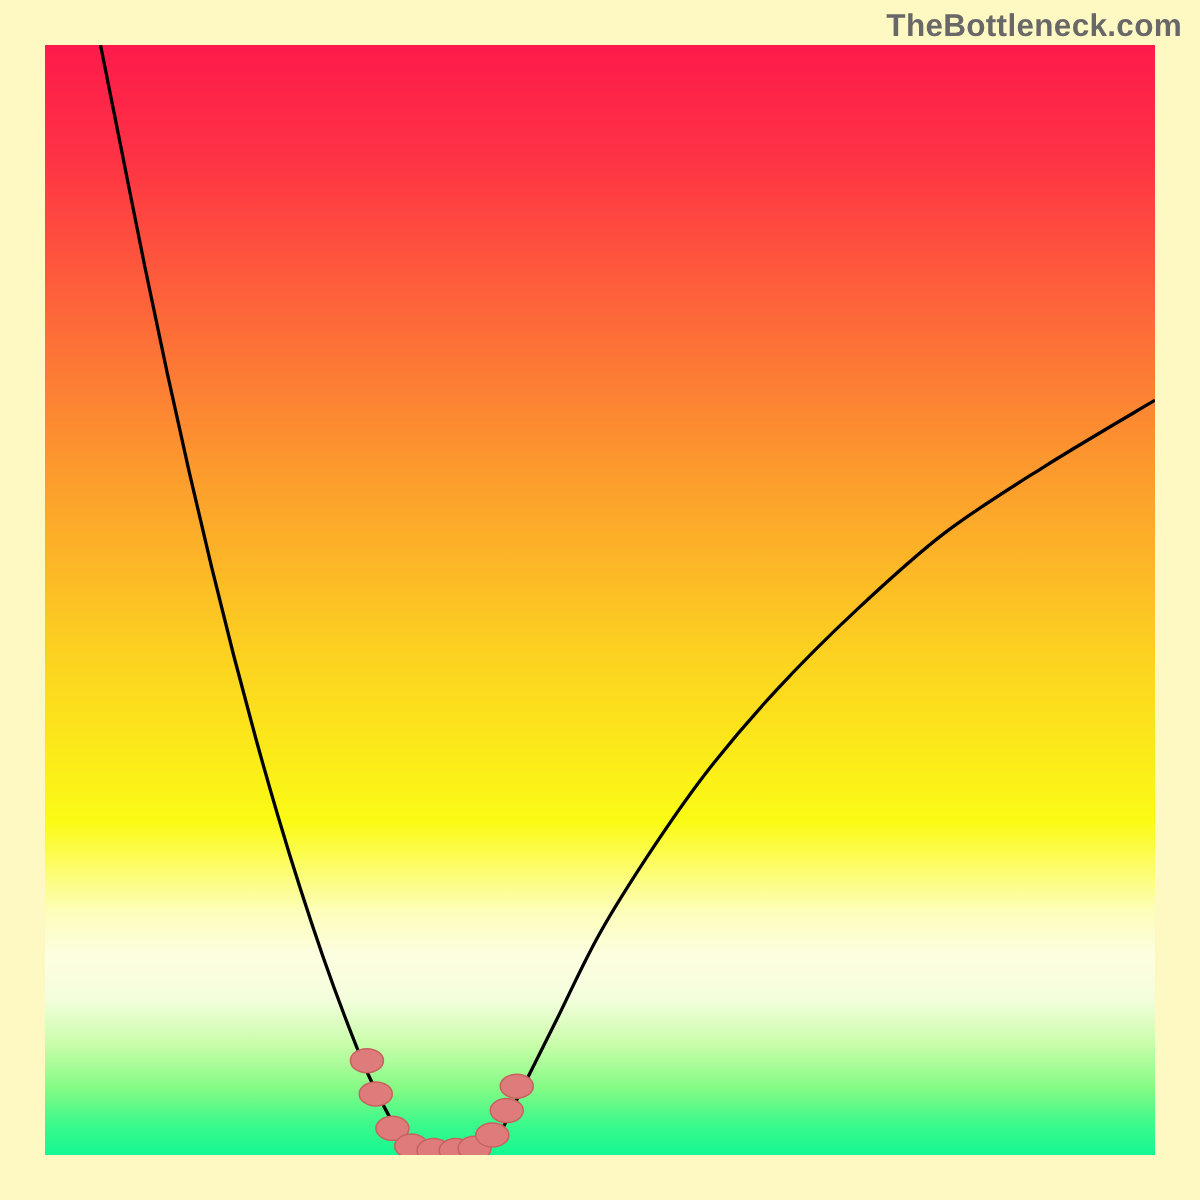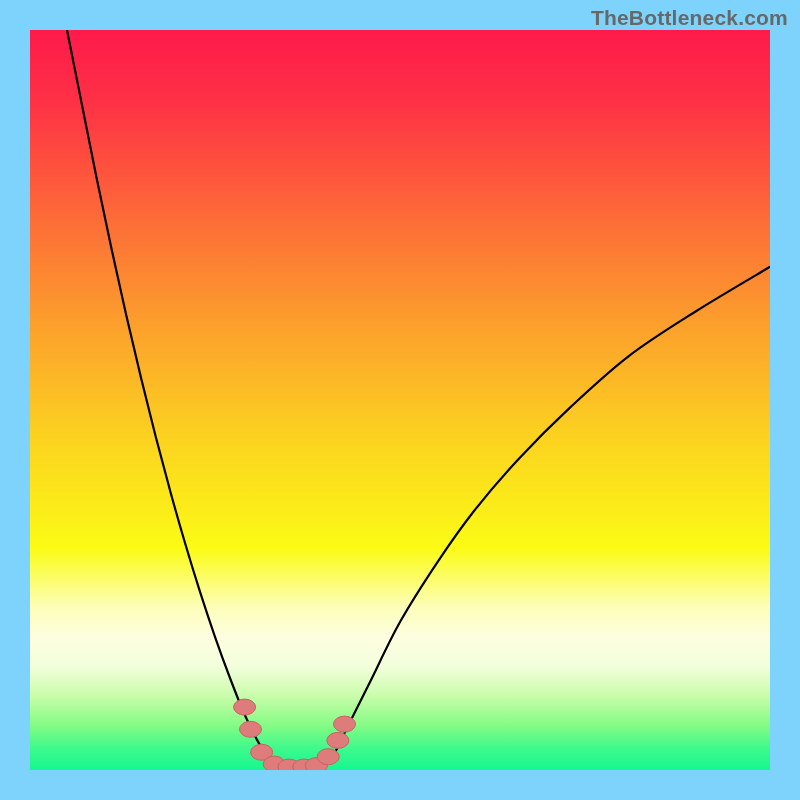--- a/index.html
+++ b/index.html
@@ -7,21 +7,21 @@
     padding: 0;
     width: 800px;
     height: 800px;
     background: #000;
     overflow: hidden;
     font-family: Arial, Helvetica, sans-serif;
   }
   .frame {
     position: absolute;
     inset: 0;
-    background: #7dd3fc;
+    background: #fef9c3;
   }
   .plot {
     position: absolute;
     left: 30px;
     top: 30px;
     width: 740px;
     height: 740px;
     overflow: hidden;
   }
   .watermark {

